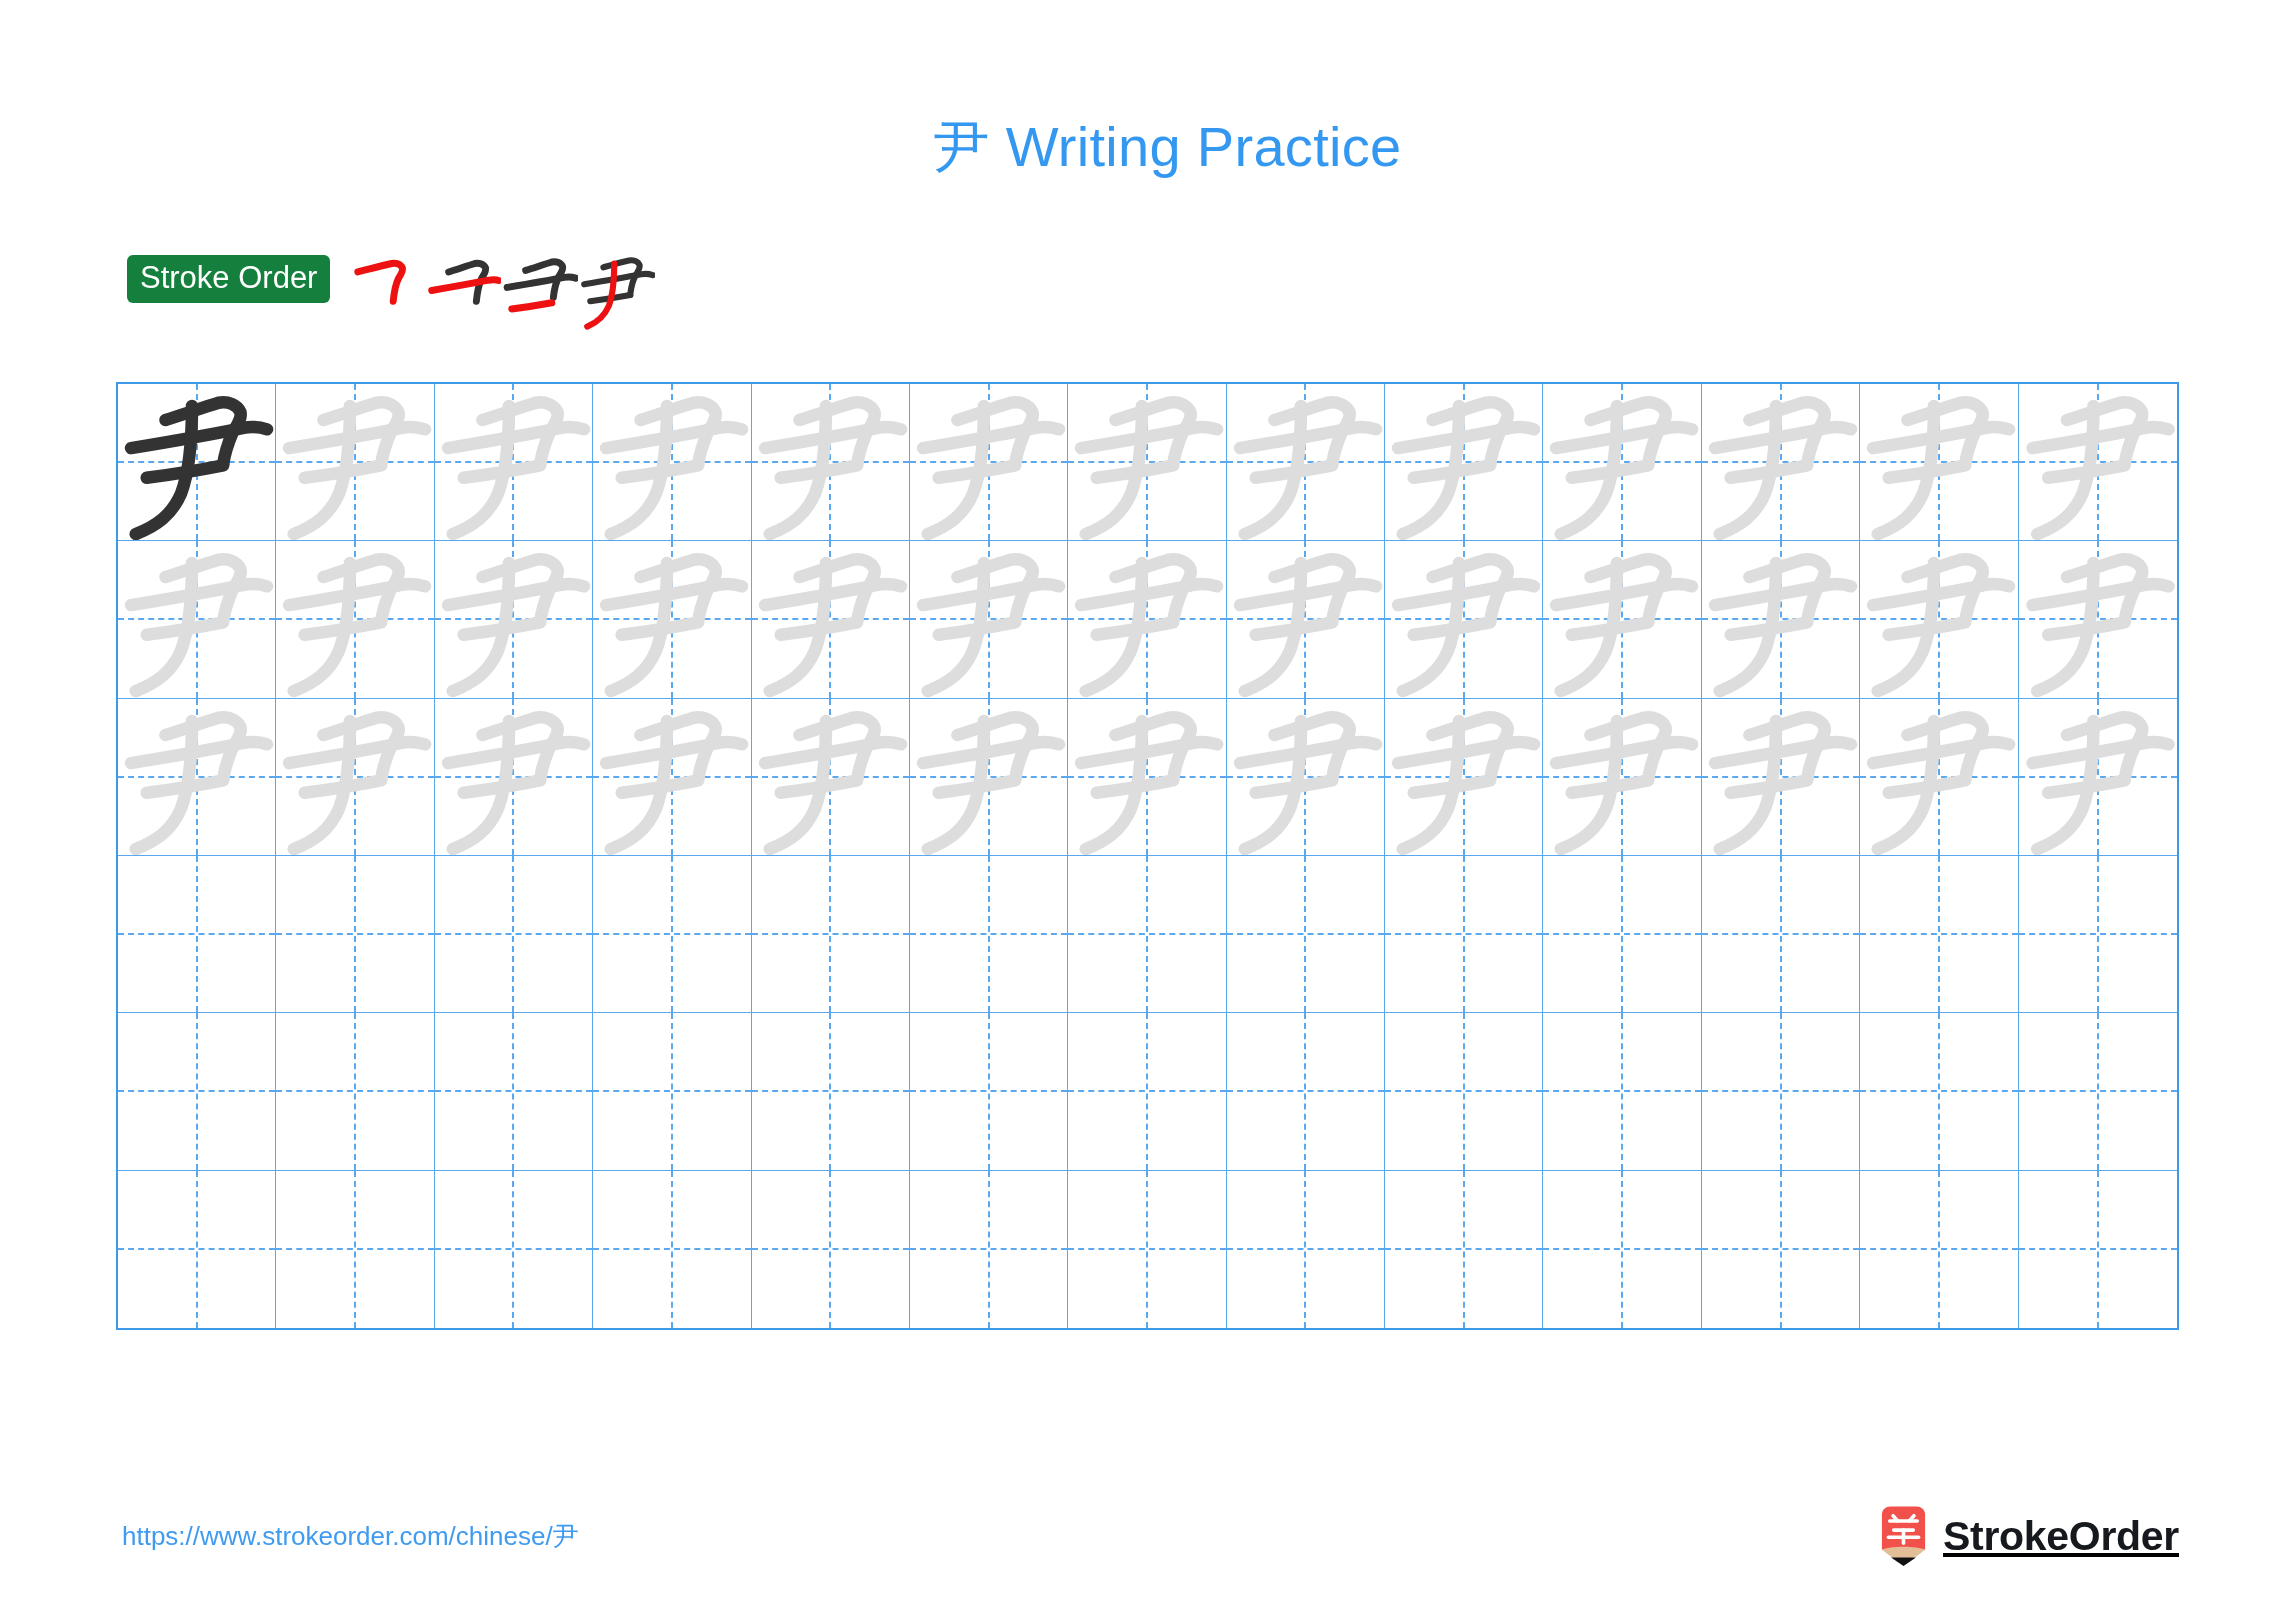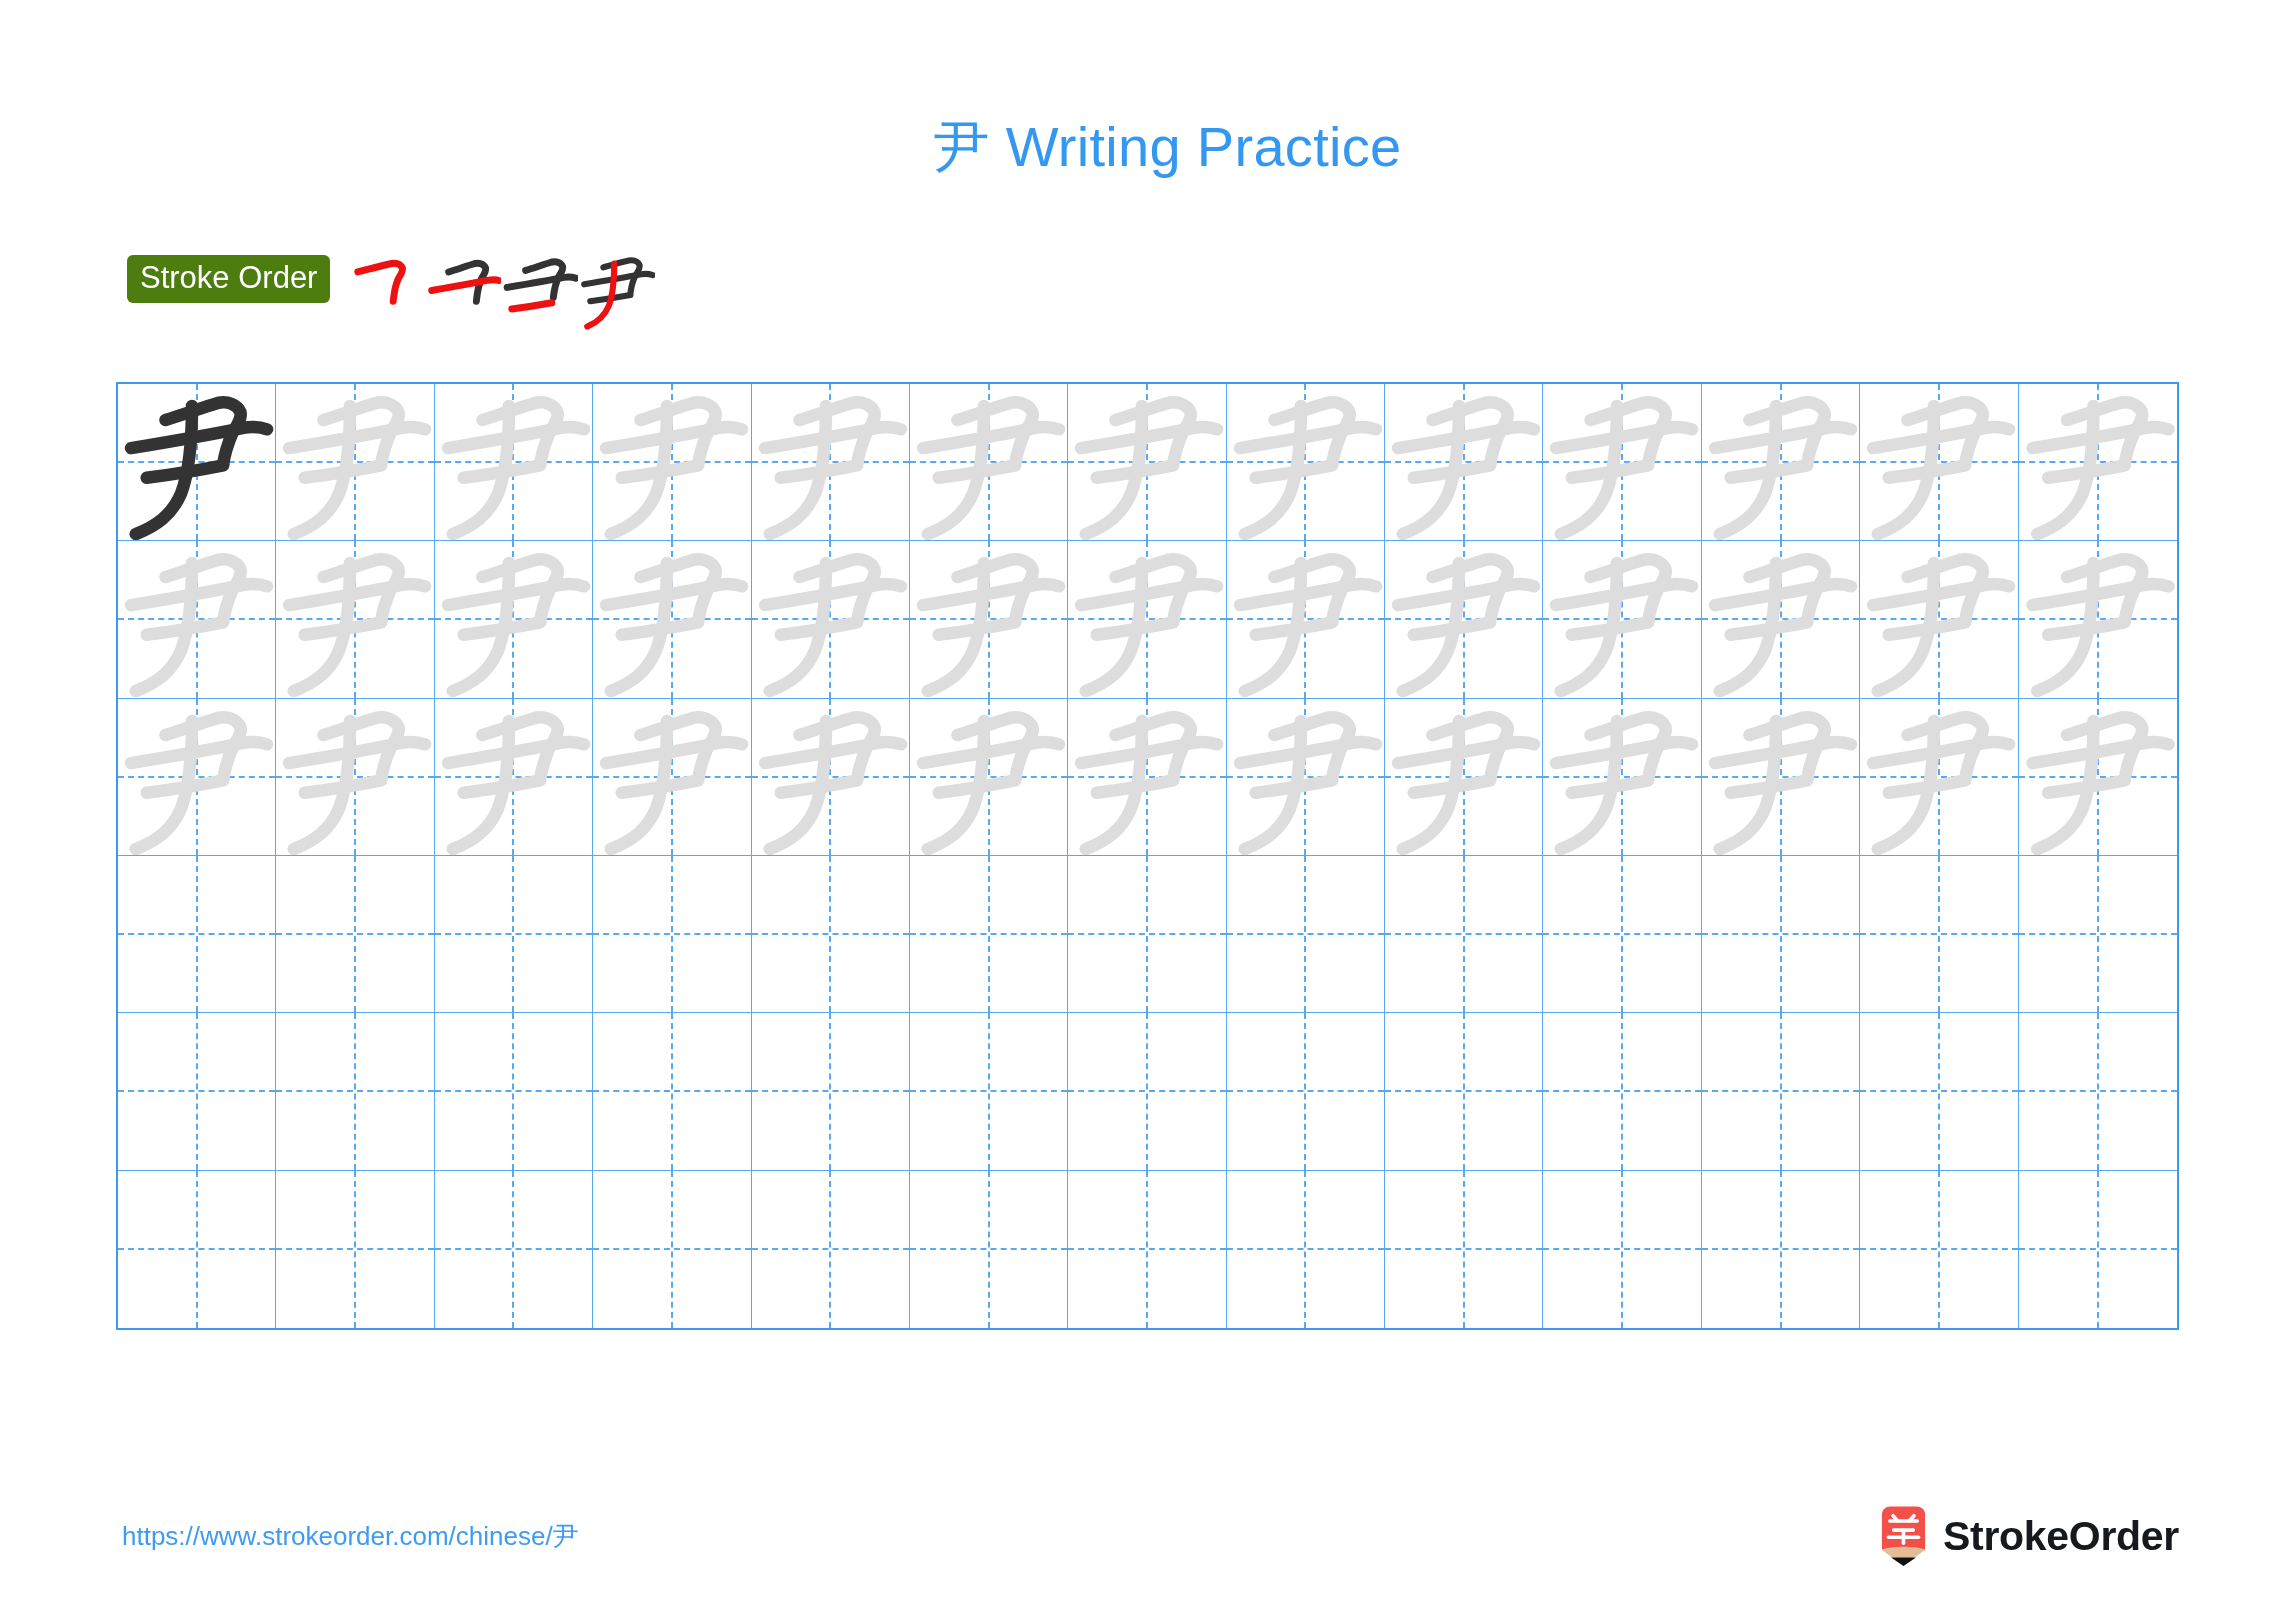--- a/index.html
+++ b/index.html
@@ -32,21 +32,21 @@
 
   
   #stroke-order-row {
     position: absolute;
     top: 255px;
     left: 127px;
     display: flex;
     align-items: flex-start;
   }
   #stroke-order-badge {
-    background: #4d7c0f;
+    background: #15803d;
     color: #ffffff;
     font-size: 31px;
     font-weight: 400;
     padding: 5.2px 13px 7.9px 13px;
     border-radius: 5.9px;
     line-height: 1.0;
     white-space: nowrap;
     height: 35px;
     box-sizing: content-box;
     display: flex;
@@ -123,20 +123,21 @@
     font-size: 26px;
     color: #3f9bf0;
     white-space: nowrap;
   }
   #footer-logo {
     position: absolute;
     right: 116px;
     top: 1505px;
     display: flex;
     align-items: center;
+    text-decoration: underline;
   }
   #logo-mark {
     width: 51px;
     height: 62px;
     position: relative;
     margin-right: 14.4px;
   }
   #logo-mark svg { display: block; }
   #logo-text {
     font-size: 41px;

